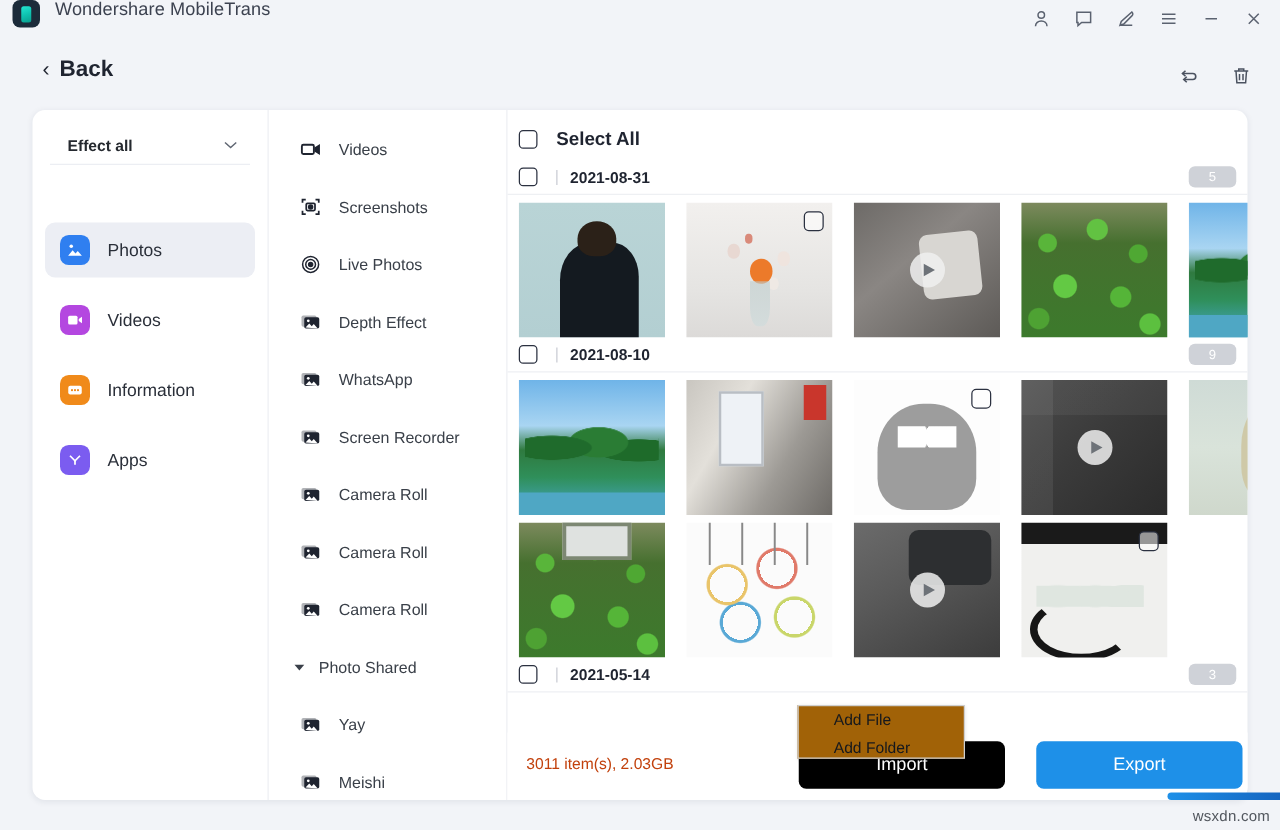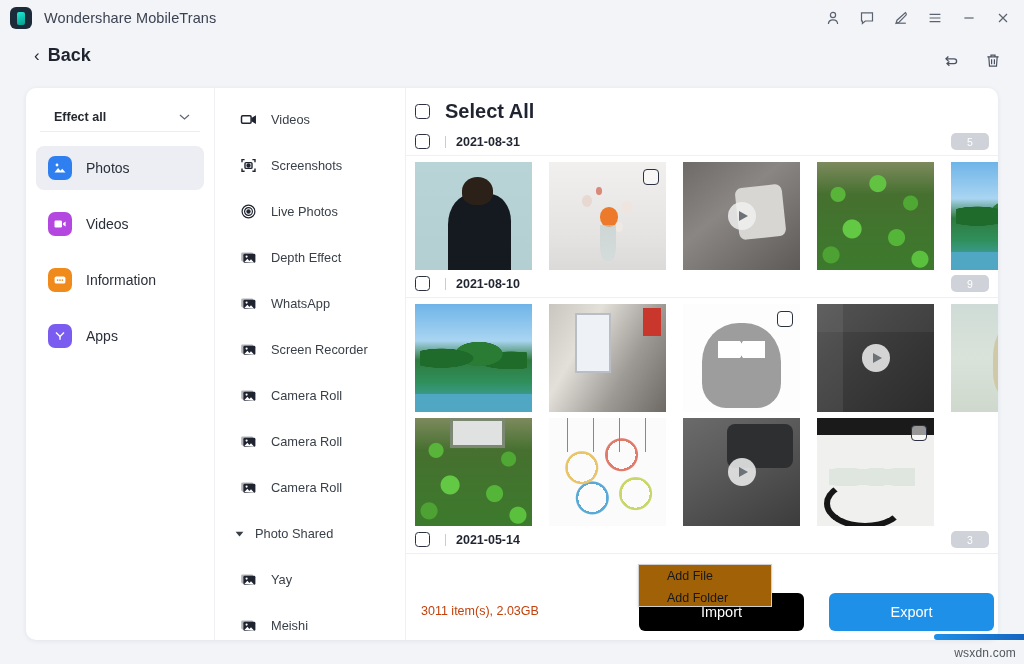--- a/index.html
+++ b/index.html
@@ -11,21 +11,21 @@
   }
   #app {
     position: relative;
     width: 1024px; height: 664px;
     background: #f2f4f8;
   }
 
   
   .titlebar {
     position: absolute; top: 0; left: 0; width: 1024px; height: 36px;
-    display: flex; align-items: center;
+    display: flex; align-items: flex-start;
   }
   .app-logo {
     width: 22px; height: 22px; margin-left: 10px;
     border-radius: 6px;
     background: #1c2b3a;
     display: flex; align-items: center; justify-content: center;
     flex: none;
   }
   .app-logo i {
     display: block; width: 8px; height: 13px; border-radius: 2px;
@@ -67,21 +67,21 @@
     padding: 0 10px 0 14px;
     border-bottom: 1px solid #eceef3;
     font-size: 12.5px; font-weight: bold; color: #25292f;
   }
   .lang-chev { color: #606773; font-size: 11px; }
   .nav-list { position: absolute; left: 10px; top: 58px; width: 168px; }
   .nav-item {
     height: 44px; display: flex; align-items: center; gap: 14px;
     padding-left: 12px; border-radius: 8px; margin-bottom: 12px;
   }
-  .nav-item.active { background: #eceef4; }
+  .nav-item.active { background: #eceef4; margin-top: 32px; }
   .nav-ico {
     width: 24px; height: 24px; border-radius: 7px; flex: none;
     display: flex; align-items: center; justify-content: center;
     color: #fff; font-size: 12px;
   }
   .nav-label { font-size: 14px; color: #2a2f39; }
 
   
   .cat-list { position: absolute; left: 0; top: 8px; width: 191px; }
   .cat-item {
@@ -92,21 +92,21 @@
   .cat-item.group { padding-left: 18px; gap: 10px; }
   .cat-item.group .ci { width: 12px; color: #3a4049; }
   .cbox {
     width: 15px; height: 15px; border: 1.4px solid #2b3140; border-radius: 3.5px;
     background: #fff; flex: none;
   }
   .select-all-row {
     display: flex; align-items: center; gap: 15px;
     height: 34px; padding-left: 9px;
   }
-  .select-all-label { font-size: 20px; font-weight: bold; color: #1f2430; }
+  .select-all-label { font-size: 15px; font-weight: bold; color: #1f2430; }
   .date-row {
     display: flex; align-items: center; height: 28px; padding-left: 9px;
     position: relative; border-bottom: 1px solid #eef0f3;
   }
   .date-sep { width:1px; height:12px; background:#c9ccd3; margin: 0 10px 0 15px; }
   .date-label { font-size: 12.5px; font-weight: bold; color: #1f2430; }
   .count-badge {
     position: absolute; right: 10px; top: 5px;
     min-width: 38px; height: 17px; border-radius: 5px;
     background: #cfd2d8; color: #fff; font-size: 10.5px;

